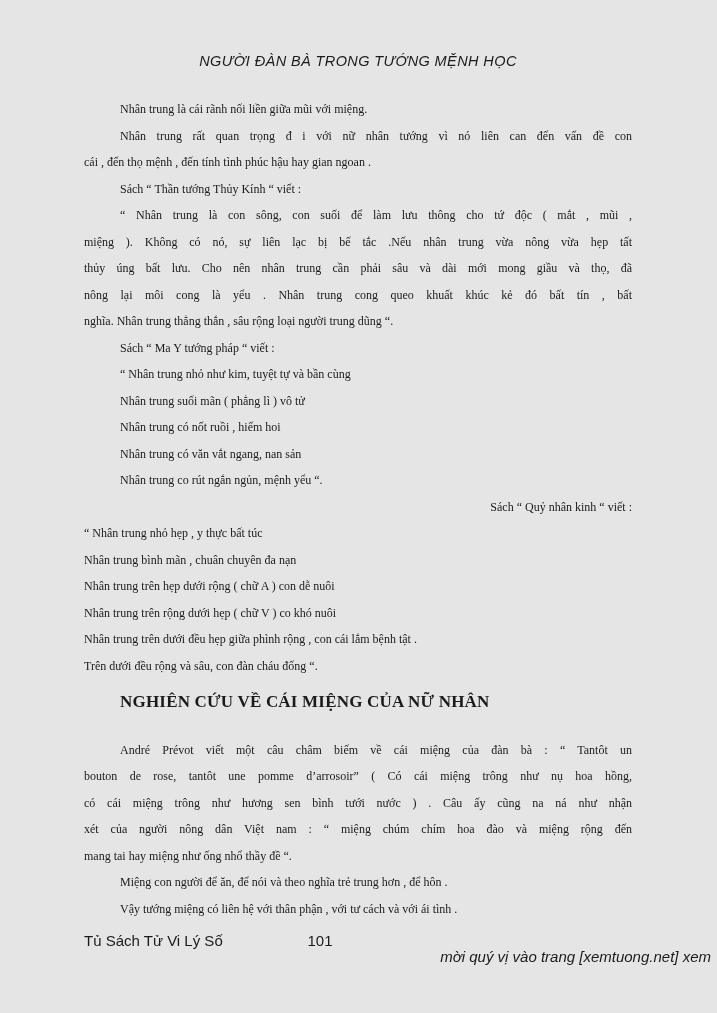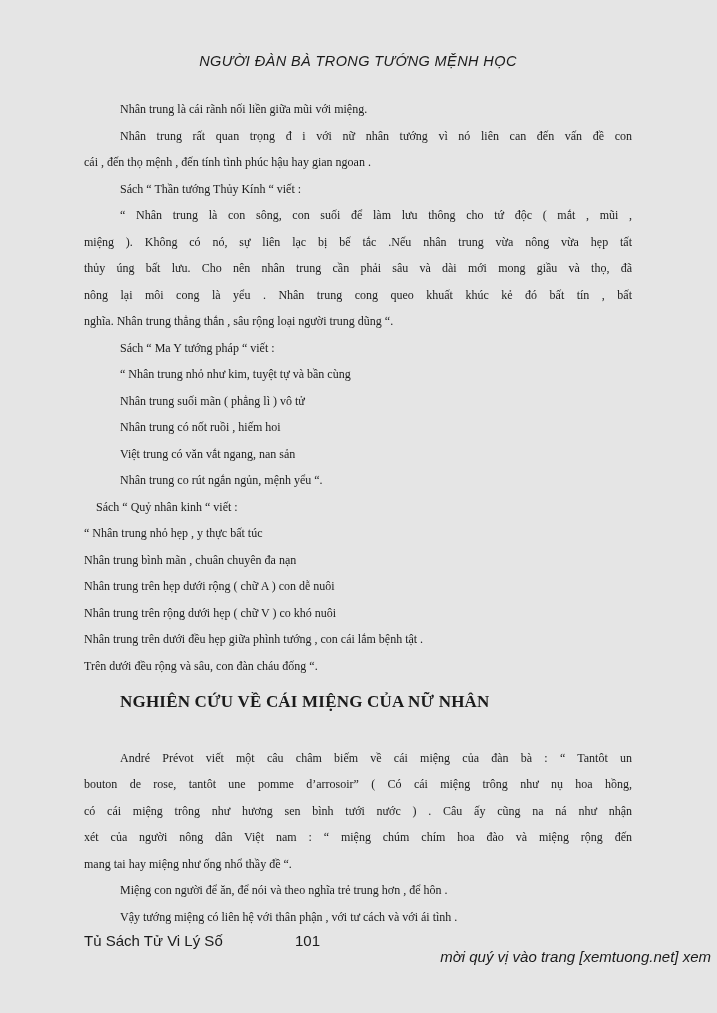--- a/index.html
+++ b/index.html
@@ -30,38 +30,38 @@
     line-height:26.5px;
     white-space:nowrap;
   }
   .line.justify{
     white-space:normal;
     text-align:justify;
     -moz-text-align-last:justify;
     text-align-last:justify;
   }
   .indent{padding-left:36px;}
-  .small-indent{padding-left:12px;}
+  .small-indent{padding-left:12px;text-align:right;}
   .section-heading{
-    margin:10px 0 29px 0;
+    margin:10px 0 21px 0;
     padding-left:36px;
     font-weight:bold;
     font-size:17px;
     line-height:26.5px;
     letter-spacing:0.2px;
     font-family:"Liberation Serif", serif;
     white-space:nowrap;
   }
   .footer{
     position:absolute;
     left:0;right:0;top:931px;height:22px;
     font:15px/20px "Liberation Sans", sans-serif;
   }
   .footer-series{position:absolute;left:84px;top:0;white-space:nowrap;}
-  .footer-page-number{position:absolute;left:295px;top:0;width:50px;text-align:left;}
+  .footer-page-number{position:absolute;left:295px;top:0;width:50px;text-align:center;}
   .footer-note{position:absolute;right:6px;top:16px;white-space:nowrap;font-style:italic;}
 </style>
 </head>
 <body>
 
 <div class="page">
 
   <div class="header-title">NGƯỜI ĐÀN BÀ TRONG TƯỚNG MỆNH HỌC</div>
 
   <div class="content">
@@ -71,28 +71,28 @@
     <div class="line indent">Sách “ Thần tướng Thủy Kính “ viết :</div>
     <div class="line indent justify">“ Nhân trung là con sông, con suối để làm lưu thông cho tứ độc ( mắt , mũi ,</div>
     <div class="line justify">miệng ). Không có nó, sự liên lạc bị bế tắc .Nếu nhân trung vừa nông vừa hẹp tất</div>
     <div class="line justify">thủy úng bất lưu. Cho nên nhân trung cần phải sâu và dài mới mong giầu và thọ, đã</div>
     <div class="line justify">nông lại môi cong là yểu . Nhân trung cong queo khuất khúc kẻ đó bất tín , bất</div>
     <div class="line">nghĩa. Nhân trung thẳng thắn , sâu rộng loại người trung dũng “.</div>
     <div class="line indent">Sách “ Ma Y tướng pháp “ viết :</div>
     <div class="line indent">“ Nhân trung nhỏ như kim, tuyệt tự và bần cùng</div>
     <div class="line indent">Nhân trung suối mãn ( phẳng lì ) vô tử</div>
     <div class="line indent">Nhân trung có nốt ruồi , hiếm hoi</div>
-    <div class="line indent">Việt trung có văn vắt ngang, nan sản</div>
+    <div class="line indent">Nhân trung có văn vắt ngang, nan sản</div>
     <div class="line indent">Nhân trung co rút ngắn ngủn, mệnh yểu “.</div>
     <div class="line small-indent">Sách “ Quỷ nhân kinh “ viết :</div>
     <div class="line">“ Nhân trung nhỏ hẹp , y thực bất túc</div>
     <div class="line">Nhân trung bình mãn , chuân chuyên đa nạn</div>
     <div class="line">Nhân trung trên hẹp dưới rộng ( chữ A ) con dễ nuôi</div>
     <div class="line">Nhân trung trên rộng dưới hẹp ( chữ V ) co khó nuôi</div>
-    <div class="line">Nhân trung trên dưới đều hẹp giữa phình tướng , con cái lắm bệnh tật .</div>
+    <div class="line">Nhân trung trên dưới đều hẹp giữa phình rộng , con cái lắm bệnh tật .</div>
     <div class="line">Trên dưới đều rộng và sâu, con đàn cháu đống “.</div>
 
     <div class="section-heading">NGHIÊN CỨU VỀ CÁI MIỆNG CỦA NỮ NHÂN</div>
 
     <div class="line indent justify">André Prévot viết một câu châm biếm về cái miệng của đàn bà : “ Tantôt un</div>
     <div class="line justify">bouton de rose, tantôt une pomme d’arrosoir” ( Có cái miệng trông như nụ hoa hồng,</div>
     <div class="line justify">có cái miệng trông như hương sen bình tưới nước ) . Câu ấy cũng na ná như nhận</div>
     <div class="line justify">xét của người nông dân Việt nam : “ miệng chúm chím hoa đào và miệng rộng đến</div>
     <div class="line">mang tai hay miệng như ống nhổ thầy đề “.</div>
     <div class="line indent">Miệng con người để ăn, để nói và theo nghĩa trẻ trung hơn , để hôn .</div>

